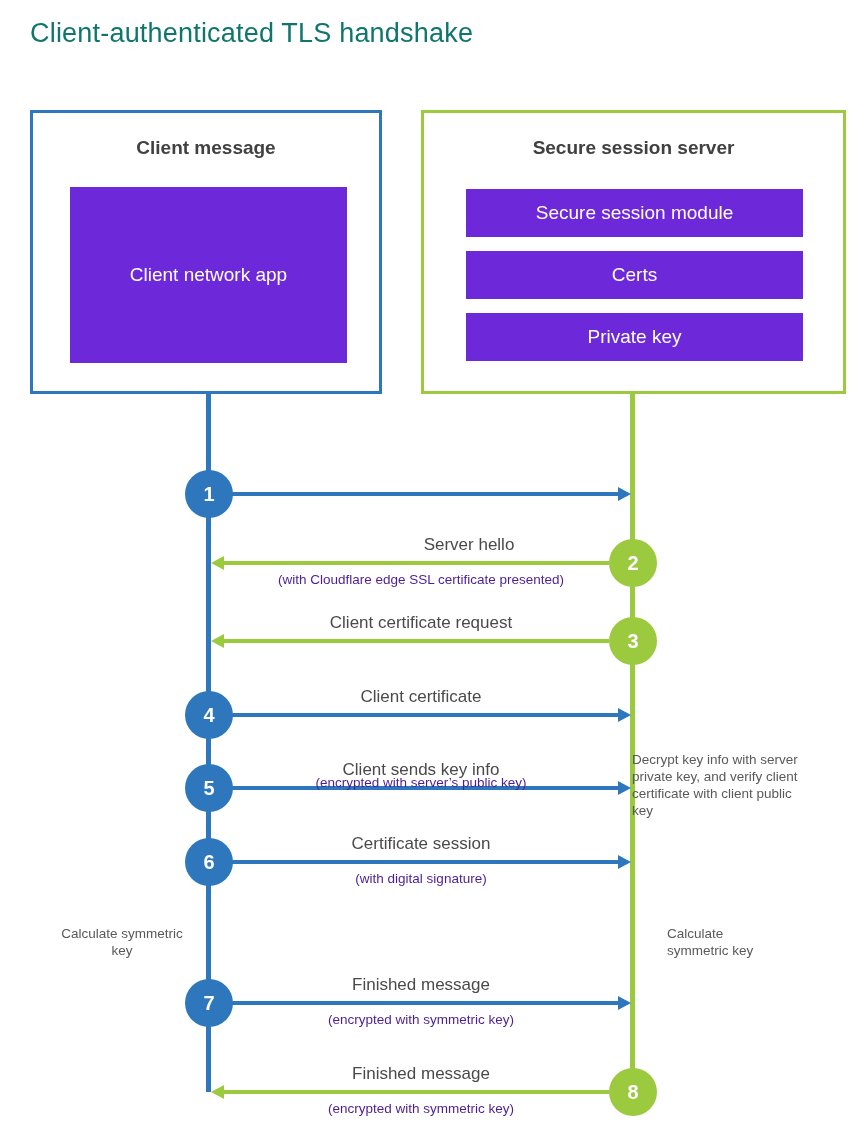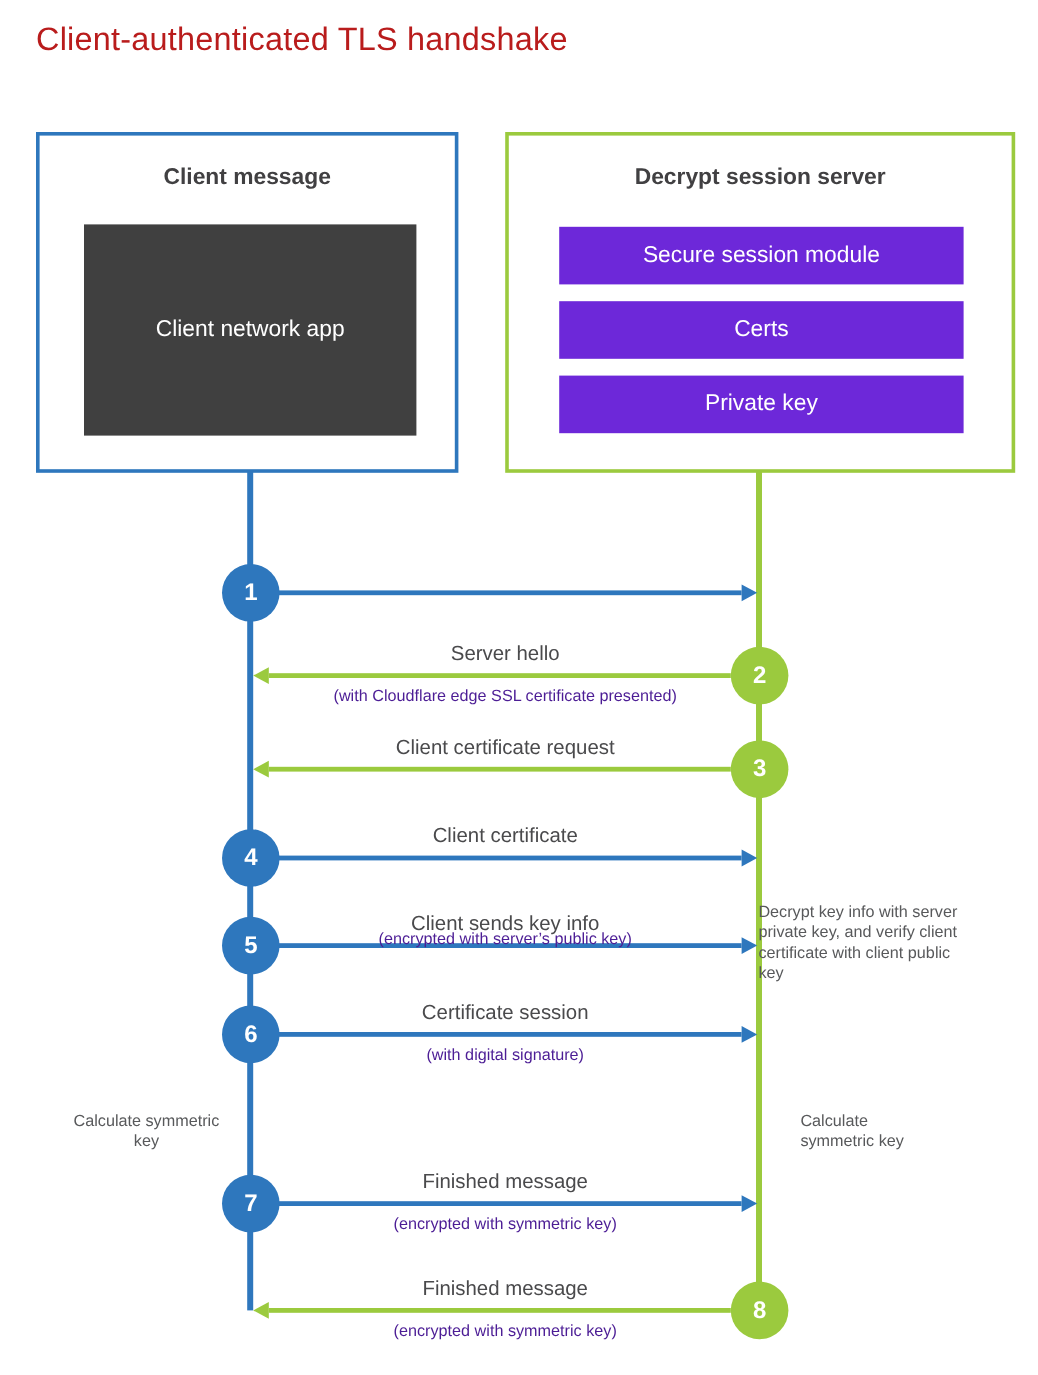--- a/index.html
+++ b/index.html
@@ -1,28 +1,28 @@
 <!DOCTYPE html>
 <html><head>
 <meta charset="utf-8">
 <style>
   html,body{margin:0;padding:0;background:#fff;}
   body{font-family:"Liberation Sans",sans-serif;}
   #canvas{position:relative;width:865px;height:1146px;background:#ffffff;overflow:hidden;}
 
   .title{position:absolute;left:30px;top:18px;font-size:27px;font-weight:300;
-         letter-spacing:.2px;color:#b91c1c;}
+         letter-spacing:.2px;color:#0f766e;}
 
   
   .ebox{position:absolute;top:110px;height:284px;box-sizing:border-box;background:#fff;}
   .ebox.client{left:30px;width:352px;border:3px solid #2e77bd;}
   .ebox.server{left:421px;width:425px;border:3px solid #9bca3e;}
   .ebox-title{margin-top:24px;text-align:center;font-size:19px;font-weight:bold;color:#414042;}
 
-  .app-rect{position:absolute;left:70px;top:187px;width:277px;height:176px;background:#404040;
+  .app-rect{position:absolute;left:70px;top:187px;width:277px;height:176px;background:#6d28d9;
             display:flex;align-items:center;justify-content:center;}
   .app-rect .app-label{width:160px;text-align:center;font-size:19px;color:#ffffff;line-height:1.35;}
 
   .sbar{position:absolute;left:466px;width:337px;height:48px;background:#6d28d9;
         display:flex;align-items:center;justify-content:center;
         font-size:19px;color:#ffffff;}
 
   
   .vline{position:absolute;top:393px;width:5px;height:699px;}
   .vline.blue{left:206px;background:#2e77bd;}
@@ -63,41 +63,41 @@
   <div class="title">Client-authenticated TLS handshake</div>
 
   <div class="ebox client">
     <div class="ebox-title">Client message</div>
   </div>
   <div class="app-rect">
     <div class="app-label">Client network app</div>
   </div>
 
   <div class="ebox server">
-    <div class="ebox-title">Decrypt session server</div>
+    <div class="ebox-title">Secure session server</div>
   </div>
   <div class="sbar" style="top:189px;">Secure session module</div>
   <div class="sbar" style="top:251px;">Certs</div>
   <div class="sbar" style="top:313px;">Private key</div>
 
   <div class="vline blue"></div>
   <div class="vline green"></div>
 
   <div class="hline blue" style="left:231px;top:492px;width:387px;"></div>
   <div class="head r" style="left:618px;top:487px;"></div>
   <div class="circle c-blue" style="left:185px;top:470px;">
       <span>1</span>
     </div>
 
   <div class="hline green" style="left:224px;top:561px;width:385px;"></div>
   <div class="head l" style="left:211px;top:556px;"></div>
   <div class="circle c-green" style="left:609px;top:539px;">
       <span>2</span>
     </div>
-  <div class="msg" style="top:535px;">Server hello</div>
+  <div class="msg" style="top:535px;margin-left:48px;">Server hello</div>
   <div class="sub" style="top:572px;">(with Cloudflare edge SSL certificate presented)</div>
 
   <div class="hline green" style="left:224px;top:639px;width:385px;"></div>
   <div class="head l" style="left:211px;top:634px;"></div>
   <div class="circle c-green" style="left:609px;top:617px;">
       <span>3</span>
     </div>
   <div class="msg" style="top:613px;">Client certificate request</div>
 
   <div class="hline blue" style="left:231px;top:713px;width:387px;"></div>

